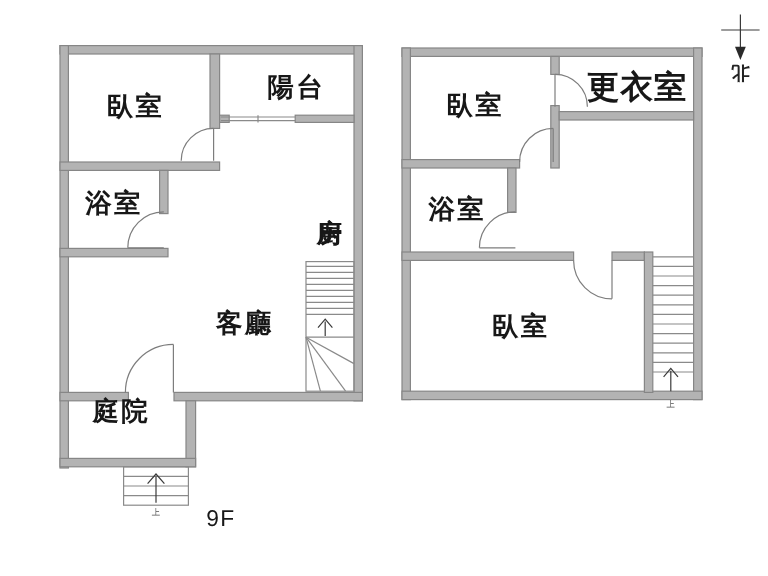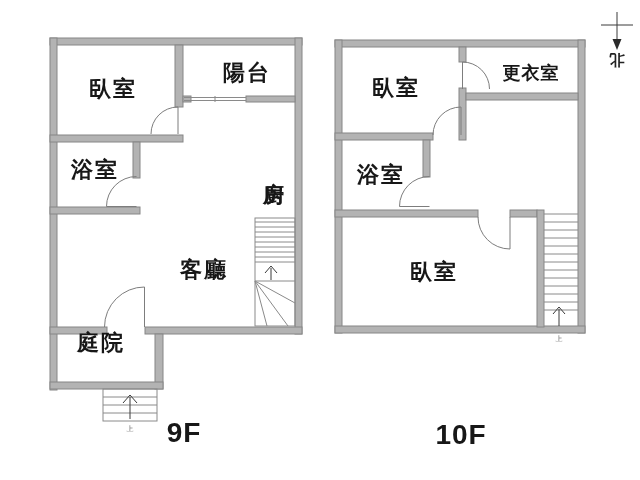--- a/index.html
+++ b/index.html
@@ -14,23 +14,23 @@
   .door{stroke:#7d7d7d;stroke-width:1;fill:none;}
   .compassline{stroke:#3a3a3a;stroke-width:1;fill:none;}
   .compasshead{fill:#2a2a2a;stroke:none;}
   .labels{position:absolute;left:0;top:0;width:100%;height:100%;}
   .lbl{
     position:absolute;transform:translate(-50%,-50%);
     color:#171717;font-weight:600;letter-spacing:2px;white-space:nowrap;
     font-family:"Liberation Sans", sans-serif;line-height:1;
   }
   .room{font-size:22px;}
-  .room-sm{font-size:18px;letter-spacing:1px;}
+  .room-sm{font-size:27px;letter-spacing:1px;}
   .vert{writing-mode:vertical-rl;text-orientation:upright;letter-spacing:0;font-size:21px;line-height:1.1;}
-  .floor{font-size:28px;font-weight:700;letter-spacing:1px;}
+  .floor{font-size:19px;font-weight:400;letter-spacing:1px;}
   .watermark{
     font-size:49px;font-weight:800;letter-spacing:9px;color:#9c9c9c;
   }
   .north{font-size:15px;font-weight:600;color:#222;transform:translate(-50%,-50%) rotate(180deg);letter-spacing:0;}
   .tinyup{font-size:7px;font-weight:400;color:#555;letter-spacing:0;}
 </style>
 </head>
 <body>
 
 <div class="canvas">
@@ -175,21 +175,20 @@
     <div class="lbl room" style="left:95px;top:170px">浴室</div>
     <div class="lbl vert" style="left:274px;top:165px">廚房</div>
     <div class="lbl room" style="left:204px;top:270px">客廳</div>
     <div class="lbl room" style="left:101px;top:343px">庭院</div>
     <div class="lbl floor" style="left:184px;top:433px">9F</div>
 
     <div class="lbl room" style="left:396px;top:88px">臥室</div>
     <div class="lbl room-sm" style="left:531px;top:73px">更衣室</div>
     <div class="lbl room" style="left:381px;top:175px">浴室</div>
     <div class="lbl room" style="left:434px;top:272px">臥室</div>
-    <div class="lbl floor" style="left:461px;top:435px">10F</div>
 
     <div class="lbl tinyup" style="left:130px;top:428px">上</div>
     <div class="lbl tinyup" style="left:559px;top:338px">上</div>
 
     <div class="lbl north" style="left:617px;top:60px">北</div>
 
   </div>
 </div>
 
 </body></html>

